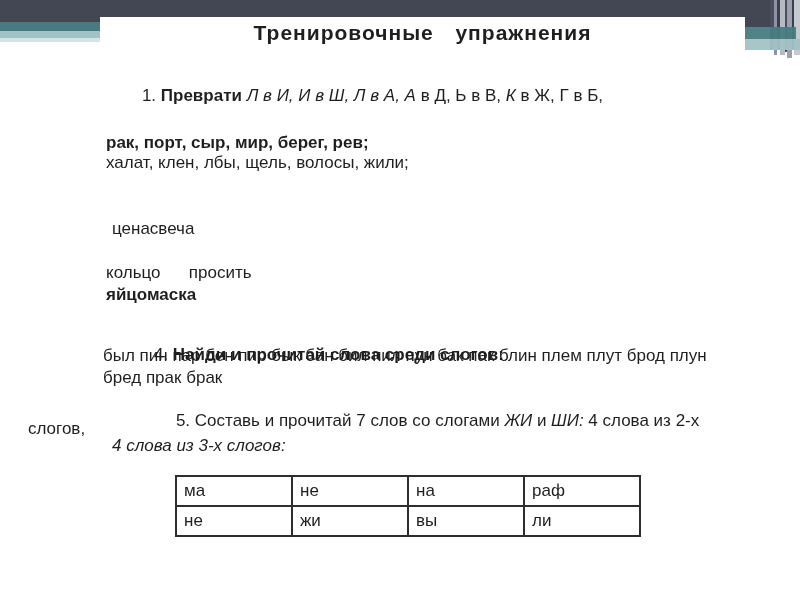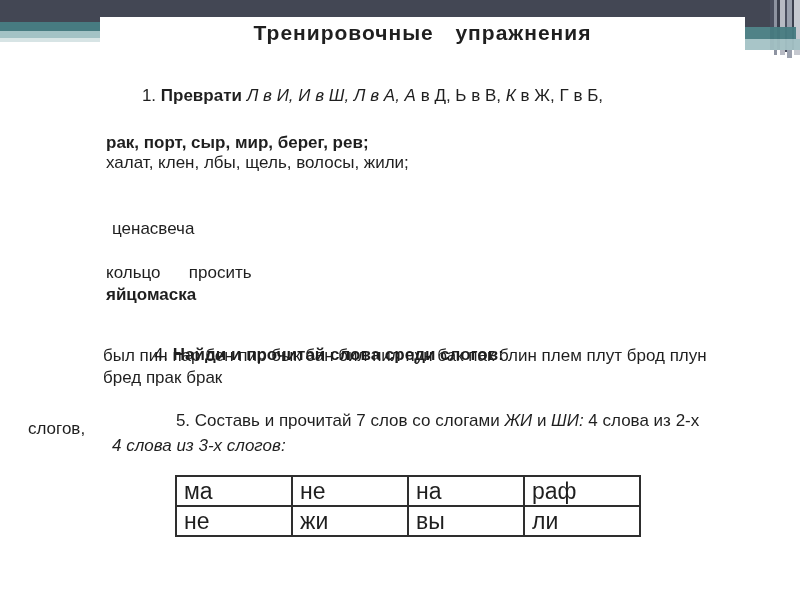--- a/index.html
+++ b/index.html
@@ -36,21 +36,21 @@
   .title{
     position:absolute;left:100px;top:21px;width:645px;text-align:center;
     font-size:21px;font-weight:700;letter-spacing:1px;word-spacing:4px;white-space:pre;
   }
   
   .syl-table{
     position:absolute;left:175px;top:475px;border-collapse:collapse;
   }
   .syl-table td{
     width:100px;height:28px;border:2px solid var(--table_border);
-    font-size:23px;padding:0 7px;vertical-align:middle;white-space:pre;color:var(--text);
+    font-size:17px;padding:0 7px;vertical-align:middle;white-space:pre;color:var(--text);
   }
 </style>
 </head>
 <body>
 
 <div class="slide">
 
   <div class="top-bar"></div>
   <div class="top-bar-right-ext"></div>
 

